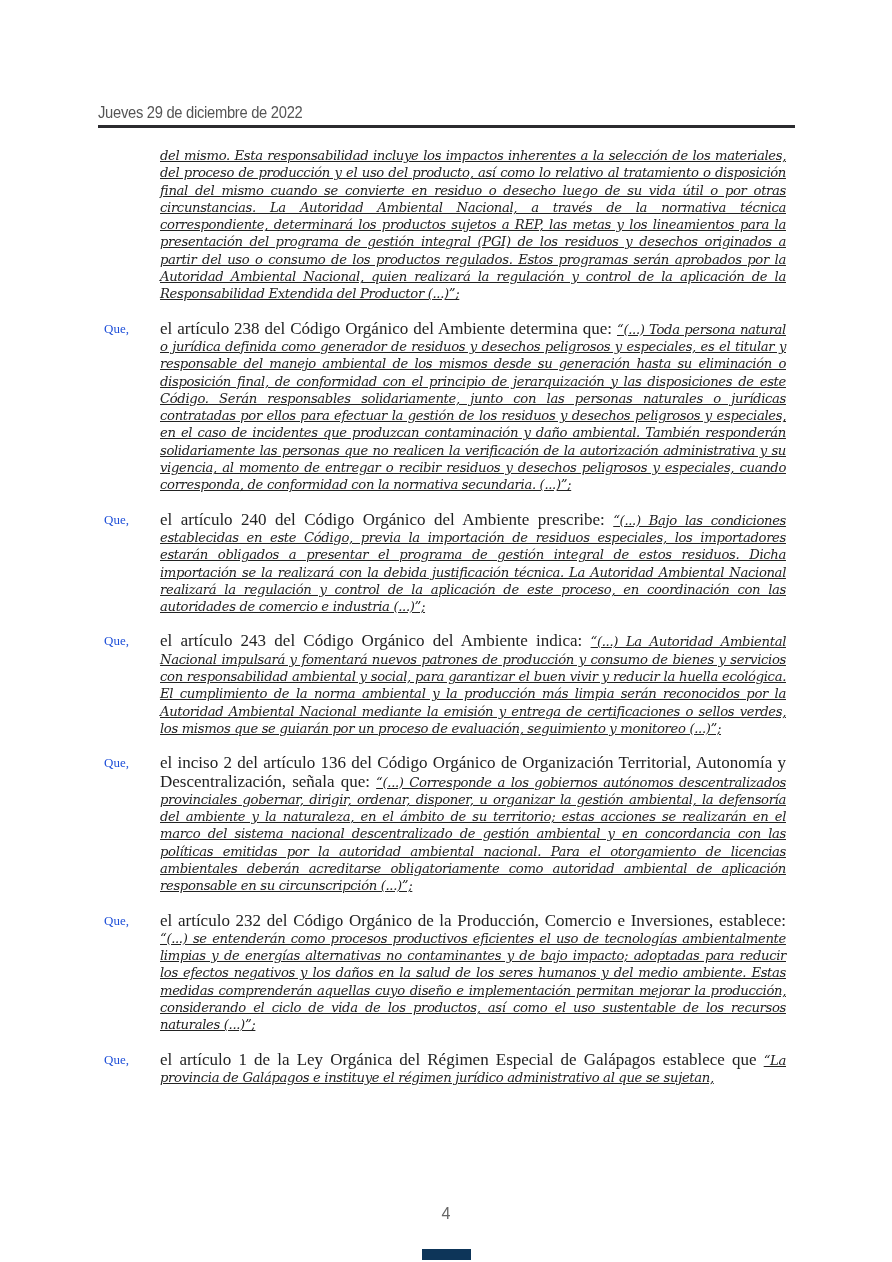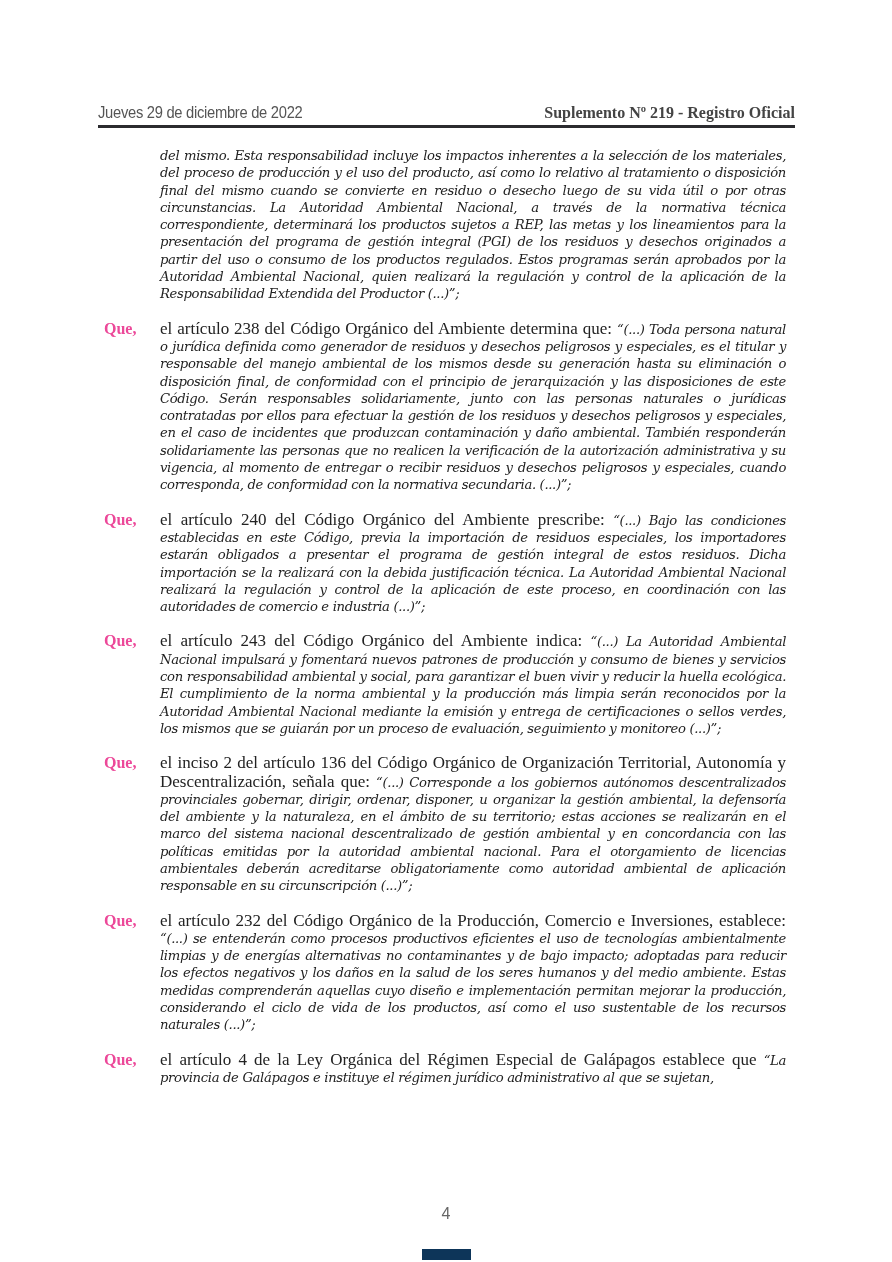--- a/index.html
+++ b/index.html
@@ -62,38 +62,39 @@
       line-height: 17.3px;
       color: #222222;
     }
     .para {
       display: flex;
       margin-bottom: 17px;
     }
     .para-label {
       flex: 0 0 56px;
       font-family: "Liberation Serif", serif;
-      font-weight: bold;
-      font-size: 16px;
-      color: #ec4899;
+      font-weight: normal;
+      font-size: 13px;
+      color: #1d4ed8;
     }
     .para-label.empty { visibility: hidden; }
     .para-body {
       flex: 1 1 auto;
       text-align: justify;
       letter-spacing: -0.35px;
     }
     .lead {
       font-family: "Liberation Serif", serif;
       font-style: normal;
       font-size: 17px;
       letter-spacing: 0;
     }
     .quote {
       font-style: italic;
+      text-decoration: underline;
     }
     .page-number {
       position: absolute;
       left: 0;
       width: 892px;
       top: 1205px;
       text-align: center;
       font-family: "Liberation Sans", sans-serif;
       font-size: 16px;
       color: #666666;
@@ -105,21 +106,20 @@
       width: 49px;
       height: 11px;
       background: #0d3559;
     }
   </style>
 </head>
 <body>
 
 <div class="header">
   <span class="header-date">Jueves 29 de diciembre de 2022</span>
-  <span class="header-title">Suplemento Nº 219 - Registro Oficial</span>
 </div>
 <div class="header-rule"></div>
 
 <div class="content">
 
   <div class="para">
     <span class="para-label empty"></span>
     <div class="para-body">
       <span class="lead"></span><span class="quote">del mismo. Esta responsabilidad incluye los impactos inherentes a la selección de los materiales, del proceso de producción y el uso del producto, así como lo relativo al tratamiento o disposición final del mismo cuando se convierte en residuo o desecho luego de su vida útil o por otras circunstancias. La Autoridad Ambiental Nacional, a través de la normativa técnica correspondiente, determinará los productos sujetos a REP, las metas y los lineamientos para la presentación del programa de gestión integral (PGI) de los residuos y desechos originados a partir del uso o consumo de los productos regulados. Estos programas serán aprobados por la Autoridad Ambiental Nacional, quien realizará la regulación y control de la aplicación de la Responsabilidad Extendida del Productor (...)”;</span>
     </div>
@@ -156,20 +156,20 @@
   <div class="para">
     <span class="para-label">Que,</span>
     <div class="para-body">
       <span class="lead">el artículo 232 del Código Orgánico de la Producción, Comercio e Inversiones, establece: </span><span class="quote">“(...) se entenderán como procesos productivos eficientes el uso de tecnologías ambientalmente limpias y de energías alternativas no contaminantes y de bajo impacto; adoptadas para reducir los efectos negativos y los daños en la salud de los seres humanos y del medio ambiente. Estas medidas comprenderán aquellas cuyo diseño e implementación permitan mejorar la producción, considerando el ciclo de vida de los productos, así como el uso sustentable de los recursos naturales (...)”;</span>
     </div>
   </div>
 
   <div class="para">
     <span class="para-label">Que,</span>
     <div class="para-body">
-      <span class="lead">el artículo 4 de la Ley Orgánica del Régimen Especial de Galápagos establece que </span><span class="quote">“La provincia de Galápagos e instituye el régimen jurídico administrativo al que se sujetan,</span>
+      <span class="lead">el artículo 1 de la Ley Orgánica del Régimen Especial de Galápagos establece que </span><span class="quote">“La provincia de Galápagos e instituye el régimen jurídico administrativo al que se sujetan,</span>
     </div>
   </div>
 
 </div>
 
 <div class="page-number">4</div>
 <div class="footer-bar"></div>
 
 </body></html>

